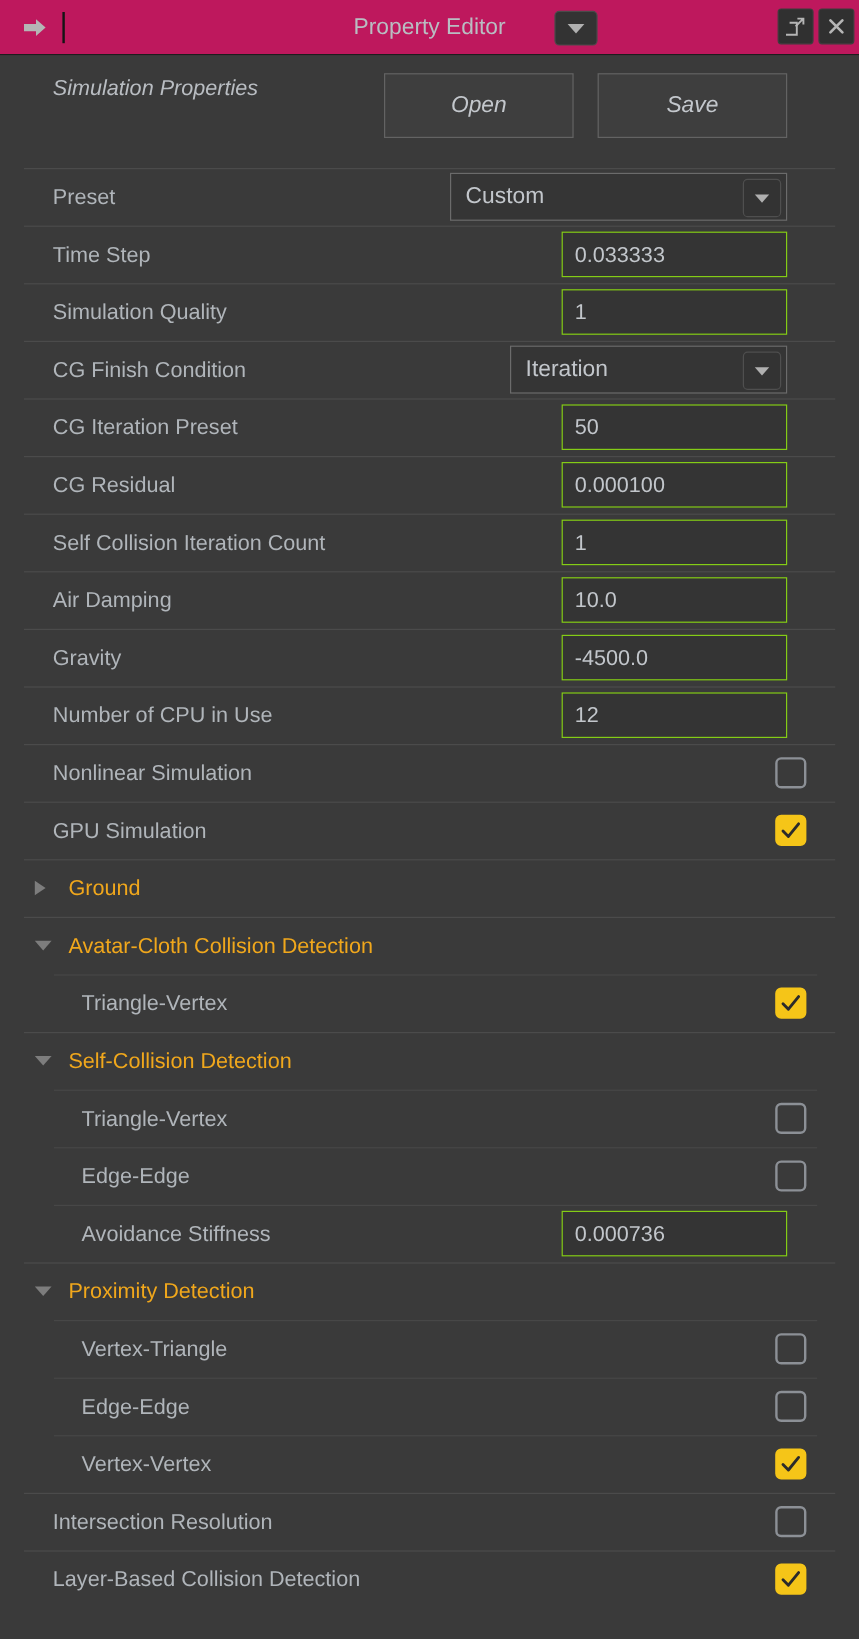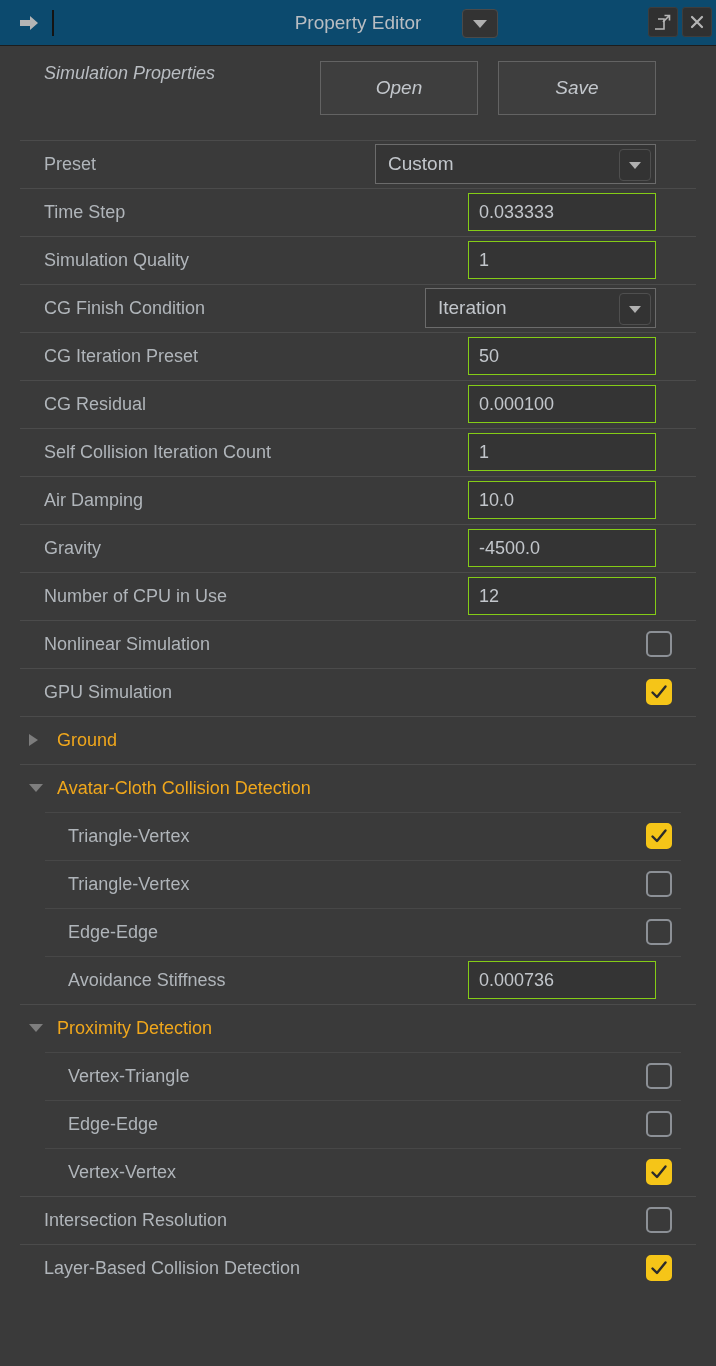--- a/index.html
+++ b/index.html
@@ -13,21 +13,21 @@
     overflow: hidden;
     font-family: "Liberation Sans", sans-serif;
     color: #b9bdc2;
     -webkit-font-smoothing: antialiased;
   }
 
   
   .titlebar {
     position: relative;
     height: 45px;
-    background: #0c4a6e;
+    background: #be185d;
     border-bottom: 1px solid #1d1d1d;
     display: flex;
     align-items: center;
     padding-left: 12px;
   }
   .tb-arrow {
     margin-left: 6px;
     width: 24px;
     height: 24px;
     display: flex;
@@ -373,20 +373,25 @@
       </div>
       <div class="row child">
         <div class="sep"></div>
         <span class="label">Triangle-Vertex</span>
         <div class="checkbox checked">
           <svg width="20" height="20" viewBox="0 0 20 20">
             <path d="M3.5 10.5 L8 15 L16.5 4.5" fill="none" stroke="#2b2b2b" stroke-width="2.4" stroke-linecap="round" stroke-linejoin="round"></path>
           </svg>
         </div>
       </div>
+      <div class="row section">
+        <div class="sep"></div>
+        <div class="tri expanded"></div>
+        <span class="label">Self-Collision Detection</span>
+      </div>
       <div class="row child">
         <div class="sep"></div>
         <span class="label">Triangle-Vertex</span>
         <div class="checkbox"></div>
       </div>
       <div class="row child">
         <div class="sep"></div>
         <span class="label">Edge-Edge</span>
         <div class="checkbox"></div>
       </div>

